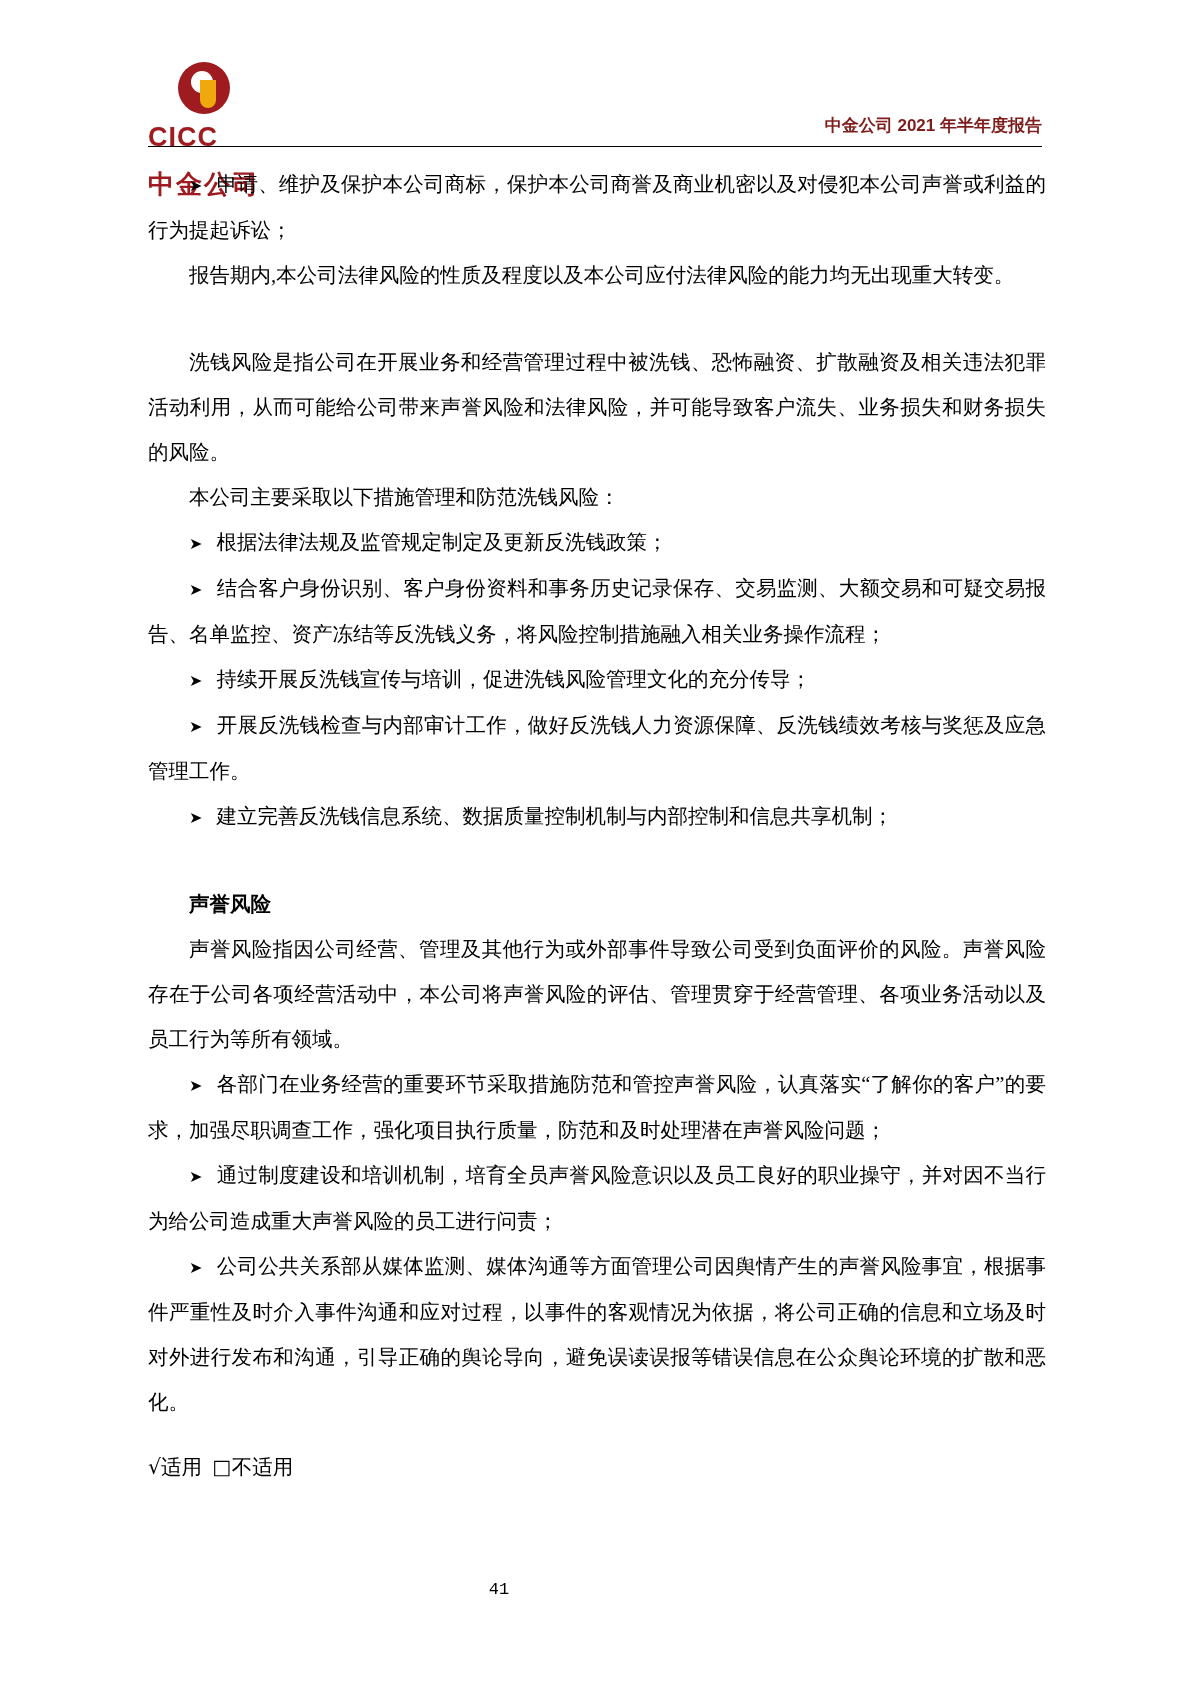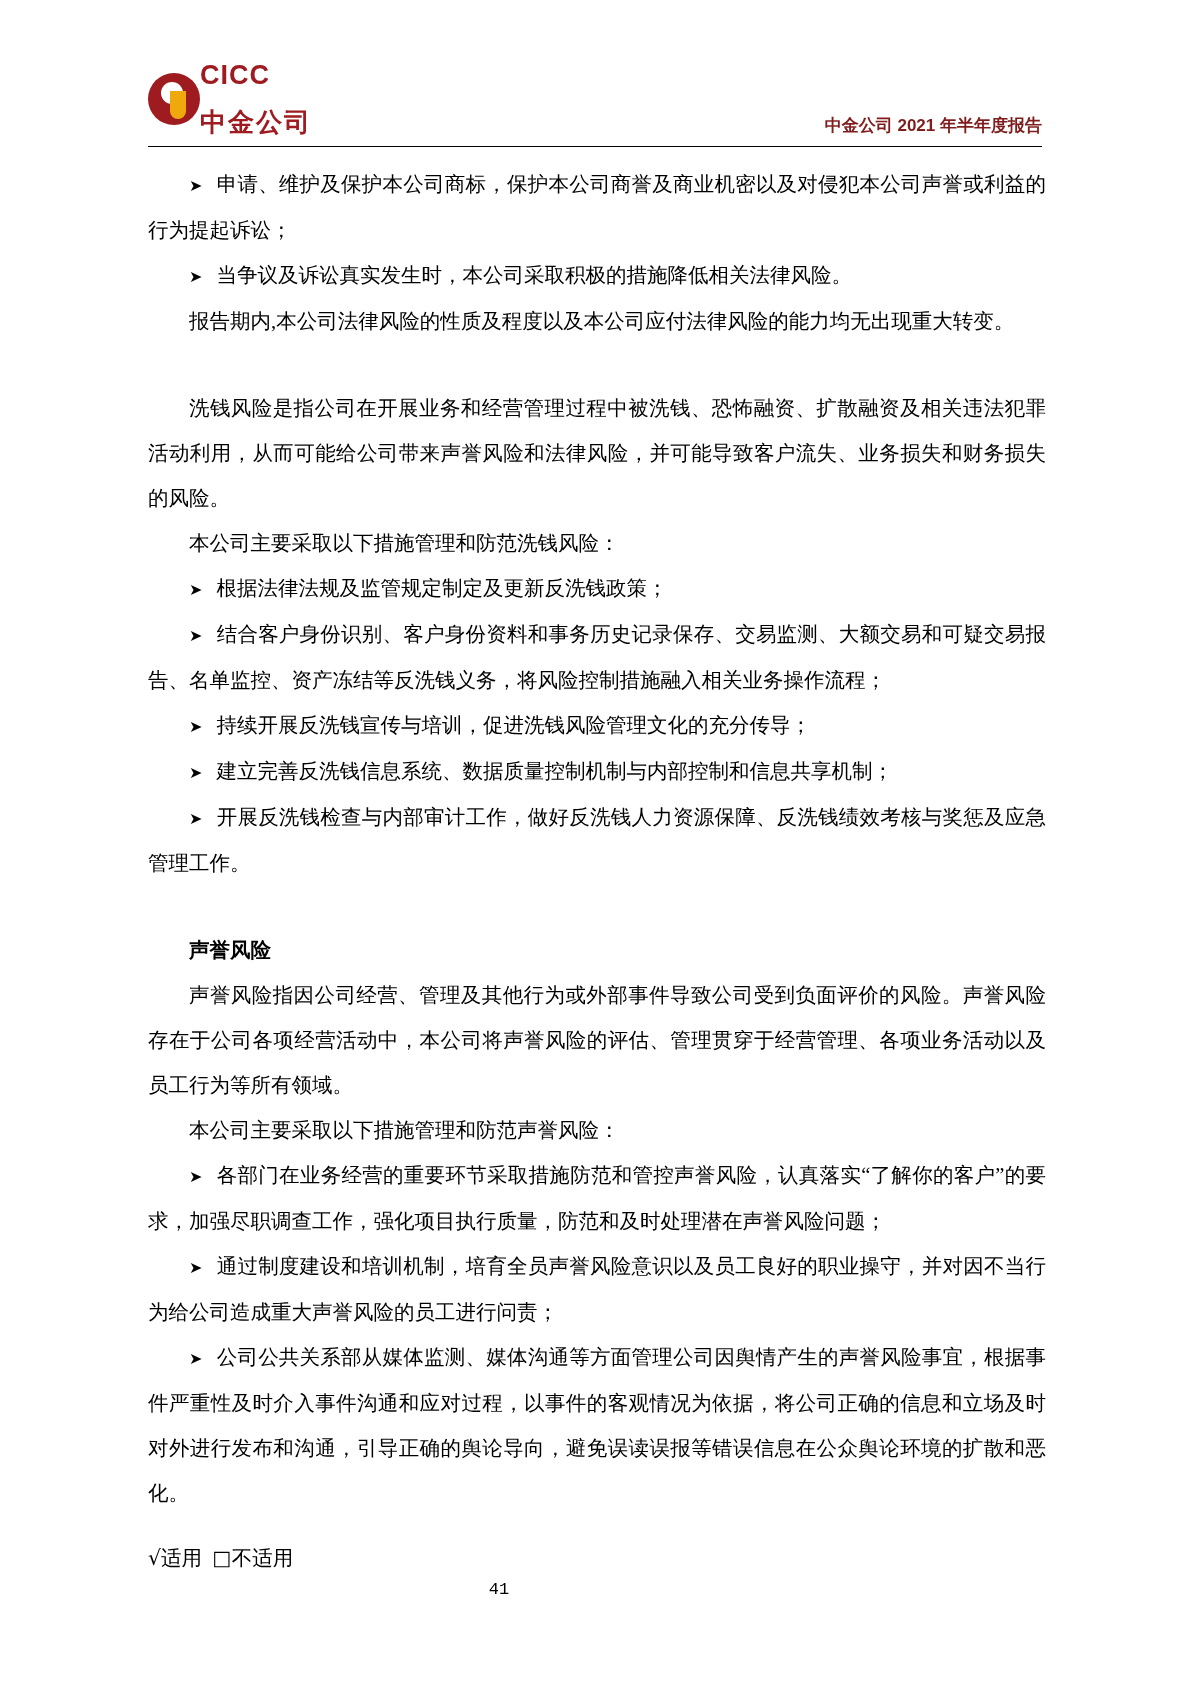--- a/index.html
+++ b/index.html
@@ -27,20 +27,22 @@
     top: 62px;
     width: 894px;
     height: 78px;
   }
   .logo-block {
     position: absolute;
     left: 0;
     top: 0;
     display: flex;
     align-items: center;
+    gap: 10px;
+    flex-direction: column;
   }
   .logo-mark {
     width: 52px;
     height: 52px;
     border-radius: 50%;
     background: #9e1b20;
     position: relative;
     overflow: hidden;
     flex: none;
   }
@@ -187,40 +189,38 @@
       </div>
     </div>
     <div class="header-right">中金公司 2021 年半年度报告</div>
   </div>
   <div class="header-rule"></div>
 
   <div class="content">
 
     <p class="bullet-para"><span class="bullet-mark">➤</span><span>申请、维护及保护本公司商标，保护本公司商誉及商业机密以及对侵犯本公司声誉或利益的行为提起诉讼；</span></p>
 
-    <p class="bullet-para"><span class="bullet-mark">➤</span><span>当争议及诉讼真实发生时，本公司采取积极的措施降低相关法律风险。</span></p>
 
     <p class="para indent">报告期内,本公司法律风险的性质及程度以及本公司应付法律风险的能力均无出现重大转变。</p>
 
     <div class="spacer-lg"></div>
 
     <p class="para indent">洗钱风险是指公司在开展业务和经营管理过程中被洗钱、恐怖融资、扩散融资及相关违法犯罪活动利用，从而可能给公司带来声誉风险和法律风险，并可能导致客户流失、业务损失和财务损失的风险。</p>
     <p class="para indent">本公司主要采取以下措施管理和防范洗钱风险：</p>
 
     <p class="bullet-para"><span class="bullet-mark">➤</span><span>根据法律法规及监管规定制定及更新反洗钱政策；</span></p>
     <p class="bullet-para"><span class="bullet-mark">➤</span><span>结合客户身份识别、客户身份资料和事务历史记录保存、交易监测、大额交易和可疑交易报告、名单监控、资产冻结等反洗钱义务，将风险控制措施融入相关业务操作流程；</span></p>
     <p class="bullet-para"><span class="bullet-mark">➤</span><span>持续开展反洗钱宣传与培训，促进洗钱风险管理文化的充分传导；</span></p>
+    <p class="bullet-para"><span class="bullet-mark">➤</span><span>开展反洗钱检查与内部审计工作，做好反洗钱人力资源保障、反洗钱绩效考核与奖惩及应急管理工作。</span></p>
     <p class="bullet-para"><span class="bullet-mark">➤</span><span>建立完善反洗钱信息系统、数据质量控制机制与内部控制和信息共享机制；</span></p>
-    <p class="bullet-para"><span class="bullet-mark">➤</span><span>开展反洗钱检查与内部审计工作，做好反洗钱人力资源保障、反洗钱绩效考核与奖惩及应急管理工作。</span></p>
 
     <div class="spacer-lg"></div>
 
     <p class="section-head">声誉风险</p>
     <p class="para indent">声誉风险指因公司经营、管理及其他行为或外部事件导致公司受到负面评价的风险。声誉风险存在于公司各项经营活动中，本公司将声誉风险的评估、管理贯穿于经营管理、各项业务活动以及员工行为等所有领域。</p>
-    <p class="para indent">本公司主要采取以下措施管理和防范声誉风险：</p>
 
     <p class="bullet-para"><span class="bullet-mark">➤</span><span>各部门在业务经营的重要环节采取措施防范和管控声誉风险，认真落实“了解你的客户”的要求，加强尽职调查工作，强化项目执行质量，防范和及时处理潜在声誉风险问题；</span></p>
     <p class="bullet-para"><span class="bullet-mark">➤</span><span>通过制度建设和培训机制，培育全员声誉风险意识以及员工良好的职业操守，并对因不当行为给公司造成重大声誉风险的员工进行问责；</span></p>
     <p class="bullet-para"><span class="bullet-mark">➤</span><span>公司公共关系部从媒体监测、媒体沟通等方面管理公司因舆情产生的声誉风险事宜，根据事件严重性及时介入事件沟通和应对过程，以事件的客观情况为依据，将公司正确的信息和立场及时对外进行发布和沟通，引导正确的舆论导向，避免误读误报等错误信息在公众舆论环境的扩散和恶化。</span></p>
 
     <div class="spacer-md"></div>
 
     <p class="checkline"><span class="cb">√</span><span>适用</span>&nbsp;&nbsp;<span class="cb">□</span><span>不适用</span></p>
 
   </div>

